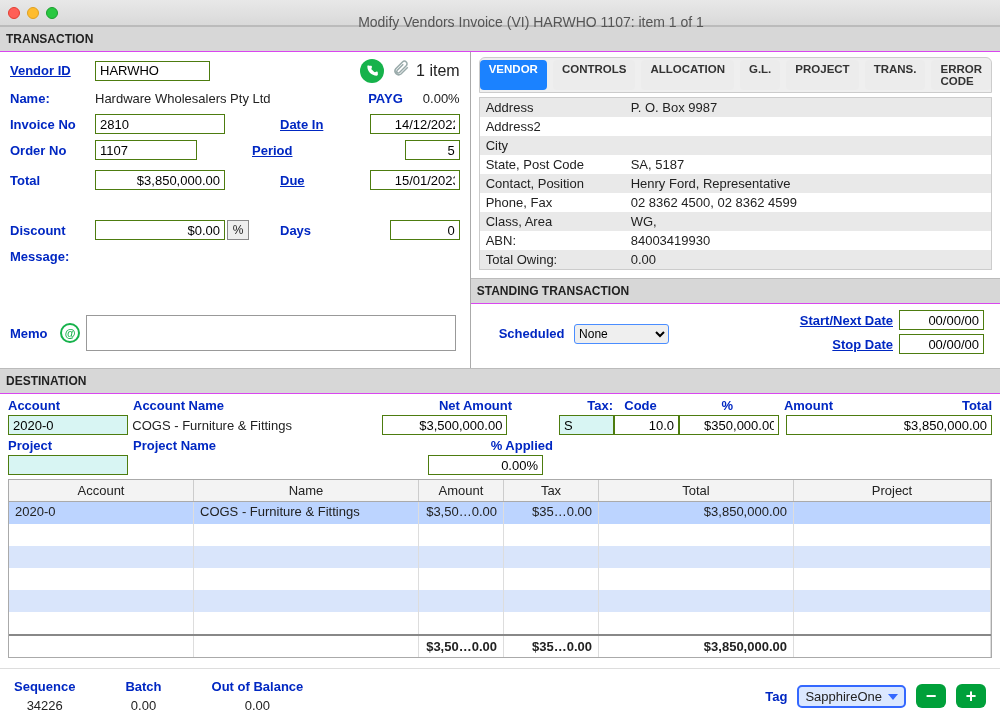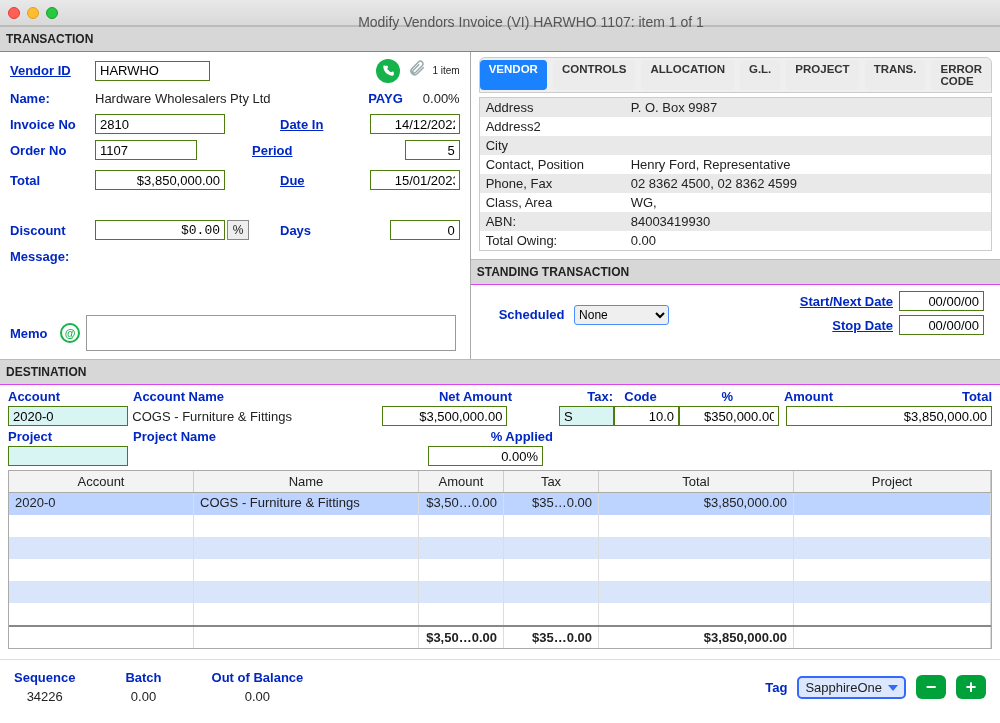--- a/index.html
+++ b/index.html
@@ -91,21 +91,21 @@
       <span class="phone-icon">
         <svg width="14" height="14" viewBox="0 0 24 24" fill="#fff">
             <path d="M6 2c-1 0-2 1-2 2 0 9 7 16 16 16 1 0 2-1 2-2v-3c0-1-1-2-2-2l-3 1c-1 0-1 0-2-1l-3-3c-1-1-1-1-1-2l1-3c0-1-1-2-2-2H6z"></path>
           </svg>
       </span>
       <span class="clip-icon">
         <svg width="18" height="20" viewBox="0 0 24 24" fill="none" stroke="#9aa" stroke-width="2">
             <path d="M21 11l-9 9a5 5 0 01-7-7l9-9a3.5 3.5 0 015 5l-9 9a2 2 0 01-3-3l8-8"></path>
           </svg>
       </span>
-      <span style="font-size:10px">1 item</span>
+      <span style="font-size:16px">1 item</span>
     </div>
     <div class="row">
       <span class="lbl">Name:</span>
       <span>Hardware Wholesalers Pty Ltd</span>
       <div style="flex:1"></div>
       <span style="color:#0027c2;font-weight:bold">PAYG</span>
       <span style="margin-left:20px">0.00%</span>
     </div>
     <div class="row">
       <span class="lbl">Invoice No</span>
@@ -126,21 +126,21 @@
     <div class="row" style="margin-top:8px">
       <span class="lbl">Total</span>
       <input class="inp inp-r" style="width: 130px;" value="$3,850,000.00">
       <div style="width:55px"></div>
       <span class="lbl u" style="width:60px">Due</span>
       <div style="flex:1"></div>
       <input class="inp inp-r" style="width: 90px;" value="15/01/2023">
     </div>
     <div class="row" style="margin-top:28px">
       <span class="lbl">Discount</span>
-      <input class="inp inp-r" style="width: 130px; font-family: Liberation Mono, monospace;" value="$0.00">
+      <input class="inp inp-r" style="width: 130px;" value="$0.00">
       <div class="pct-btn">%</div>
       <div style="width:31px"></div>
       <span class="lbl" style="width:60px">Days</span>
       <div style="flex:1"></div>
       <input class="inp inp-r" style="width: 70px;" value="0">
     </div>
     <div class="row">
       <span class="lbl">Message:</span>
     </div>
     <div class="row" style="margin-top:48px">
@@ -165,20 +165,24 @@
       <div class="vrow">
           <div>Address</div>
           <div>P. O. Box 9987</div>
         </div>
       <div class="vrow">
           <div>Address2</div>
           <div></div>
         </div>
       <div class="vrow">
           <div>City</div>
+        </div>
+      <div class="vrow">
+          <div>State, Post Code</div>
+          <div>SA, 5187</div>
         </div>
       <div class="vrow">
           <div>Contact, Position</div>
           <div>Henry Ford, Representative</div>
         </div>
       <div class="vrow">
           <div>Phone, Fax</div>
           <div>02 8362 4500, 02 8362 4599</div>
         </div>
       <div class="vrow">

